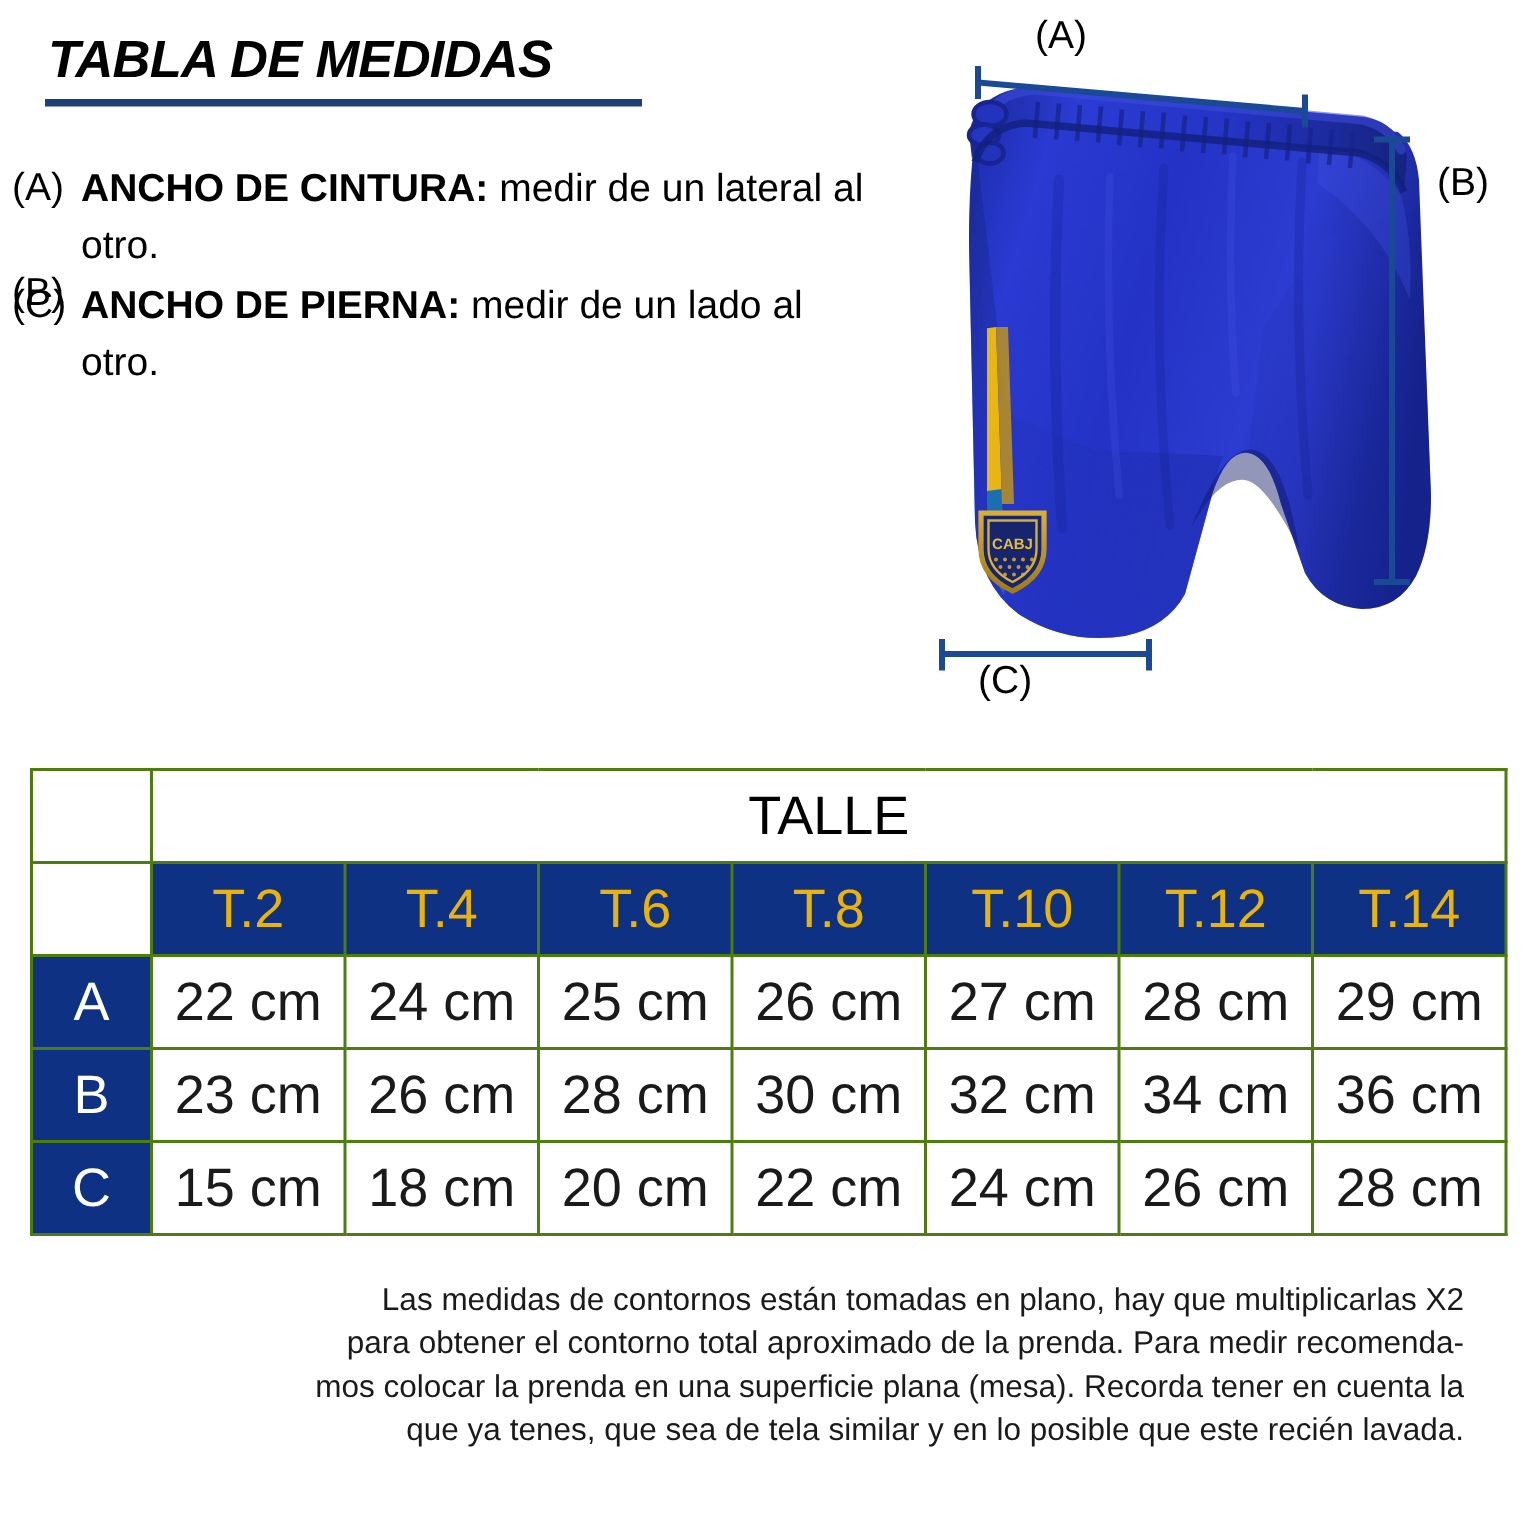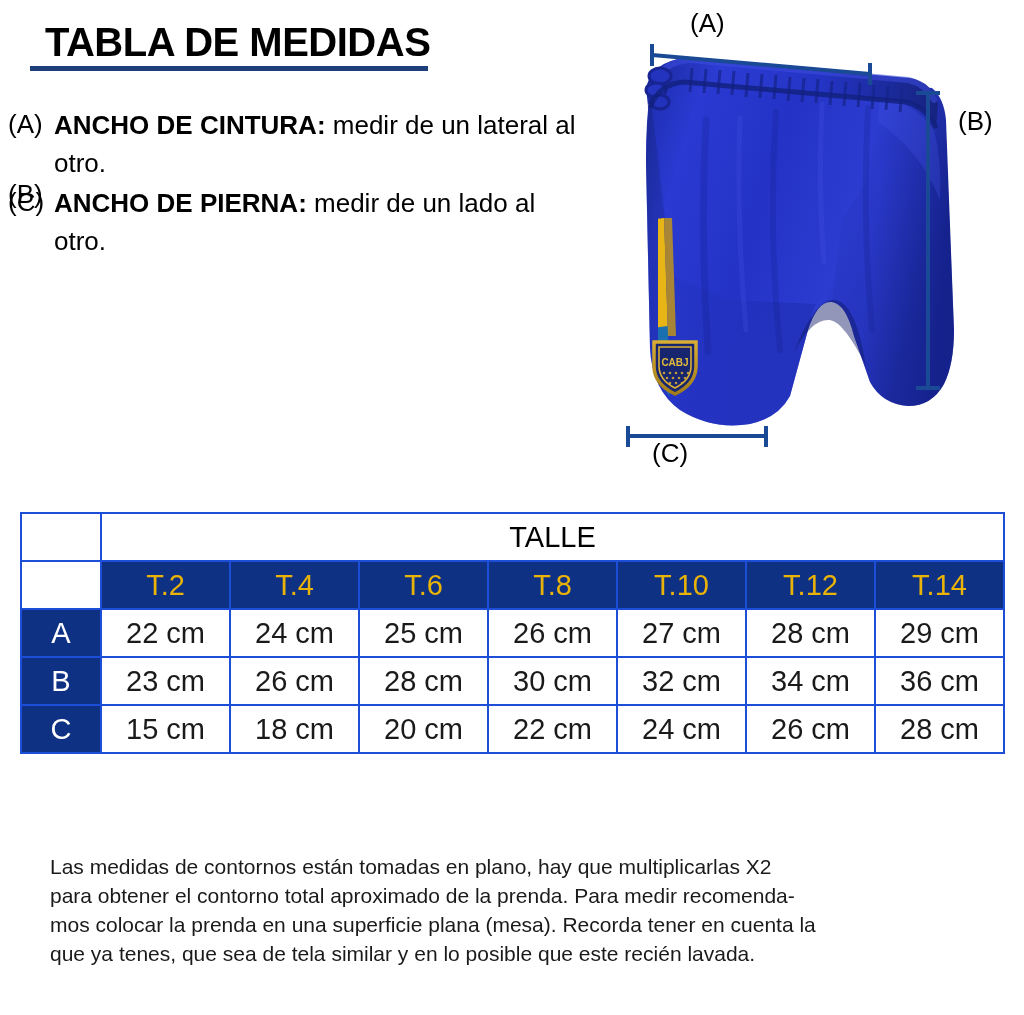--- a/index.html
+++ b/index.html
@@ -12,27 +12,28 @@
     height: 1015px;
     position: relative;
     font-family: "Liberation Sans", sans-serif;
     color: #000000;
     overflow: hidden;
   }
 
   
   #page-title {
     position: absolute;
-    left: 45px;
+    left: 32px;
     top: 22px;
-    font-size: 40px;
+    font-size: 35px;
     font-weight: bold;
     letter-spacing: -0.5px;
     line-height: 1;
     white-space: nowrap;
+    font-style: italic;
   }
   #title-rule {
     position: absolute;
     left: 30px;
     top: 66px;
     width: 398px;
     height: 5px;
     background: #1f3f7a;
   }
 
@@ -101,25 +102,25 @@
   }
   table.grid {
     border-collapse: collapse;
     table-layout: fixed;
     width: 984px;
   }
   table.grid col.c-label { width: 80px; }
   table.grid col.c-size  { width: 129px; }
 
   table.grid td {
-    border: 2px solid #1d4ed8;
-    height: 48px;
+    border: 2px solid #4d7c0f;
+    height: 62px;
     text-align: center;
     vertical-align: middle;
-    font-size: 29px;
+    font-size: 36px;
     padding: 0 4px;
     box-sizing: border-box;
   }
   td.blank-cell {
     border: 2px solid #000000;
     background: #ffffff;
   }
   td.no-cell {
     border: none;
     background: transparent;
@@ -146,24 +147,24 @@
   td.value-cell {
     background: #ffffff;
     color: #1a1a1a;
     font-size: 29px;
     border-radius: 26px;
   }
 
   
   #footnote {
     position: absolute;
-    left: 50px;
+    left: 76px;
     top: 852px;
     width: 900px;
-    text-align: left;
+    text-align: right;
     font-size: 21px;
     line-height: 29px;
     color: #1a1a1a;
   }
   #footnote p { margin: 0; }
 </style>
 </head>
 <body>
 
 <div id="page-title">TABLA DE MEDIDAS</div>

